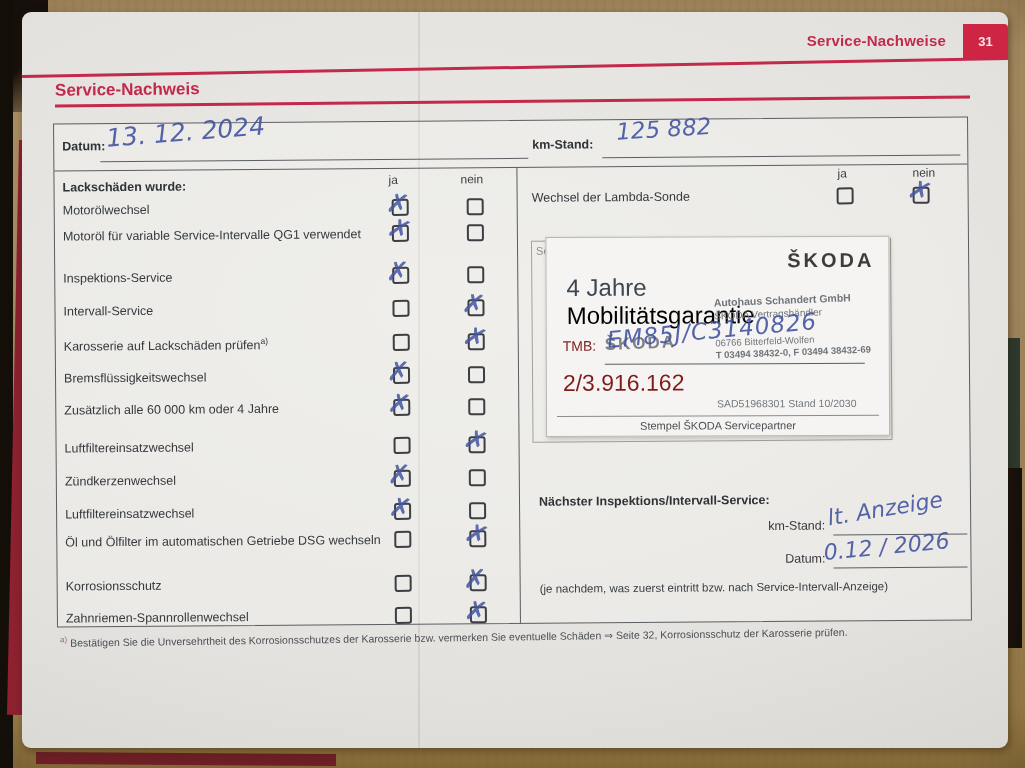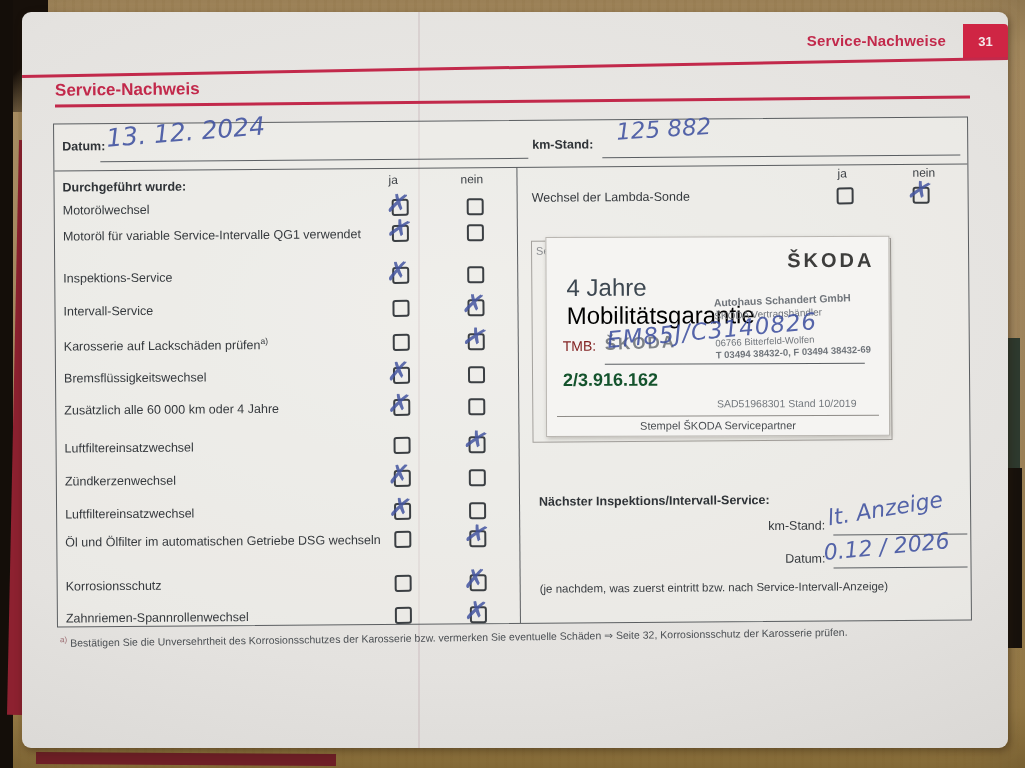--- a/index.html
+++ b/index.html
@@ -60,21 +60,21 @@
   .sk-stamp{position:absolute;left:168px;top:55px;width:175px;color:#70757b;transform:rotate(-2deg);line-height:1.35;}
   .sk-stamp .d1{font-size:10.5px;font-weight:bold;}
   .sk-stamp .d2{font-size:10px;}
   .sk-stamp .d3{font-size:9.5px;margin-top:14px;}
   .sk-stamp .d4{font-size:9.5px;font-weight:bold;}
   .sk-stampbrand{position:absolute;left:58px;top:96px;font-size:17px;font-weight:bold;letter-spacing:2px;
     color:#6a6f75;opacity:.85;transform:rotate(-2deg);}
   .sk-tmb{position:absolute;left:16px;top:100px;font-size:14px;color:#7f1d1d;}
   .sk-tmbline{left:58px;top:126px;width:260px;}
   .sk-hand{position:absolute;left:60px;top:80px;font-size:23px;transform:rotate(-5deg);letter-spacing:1px;}
-  .sk-num{position:absolute;left:16px;top:132px;font-size:18px;font-weight:bold;color:#14532d;}
+  .sk-num{position:absolute;left:16px;top:132px;font-size:23px;font-weight:normal;color:#7f1d1d;}
   .sk-ref{position:absolute;left:170px;top:160px;font-size:10.5px;color:#74797e;}
   .sk-capline{position:absolute;left:10px;right:10px;top:178px;border-top:1.2px solid #8e8b87;}
   .sk-caption{position:absolute;left:0;right:0;top:182px;text-align:center;font-size:11px;color:#4a4e52;}
 
   .ns-title{position:absolute;left:482px;top:374px;}
   .ns-klabel{position:absolute;left:660px;top:400px;width:108px;text-align:right;}
   .ns-kline{left:776px;top:416px;width:134px;}
   .ns-khand{position:absolute;left:770px;top:378px;font-size:22px;transform:rotate(-9deg);}
   .ns-dlabel{position:absolute;left:660px;top:433px;width:108px;text-align:right;}
   .ns-dline{left:776px;top:449px;width:134px;}
@@ -121,21 +121,21 @@
       <div class="uline" style="left:548px;top:37px;width:358px;"></div>
 
       <div class="hdiv"></div>
       <div class="vdiv"></div>
 
       <span class="colhead" style="left:334px;top:51px;">ja</span>
       <span class="colhead" style="left:406px;top:51px;">nein</span>
       <span class="colhead" style="left:783px;top:48px;">ja</span>
       <span class="colhead" style="left:858px;top:48px;">nein</span>
 
-      <span class="blbl" style="position:absolute;left:8px;top:56px;">Durchgeführt wurde:</span>
+      <span class="blbl" style="position:absolute;left:8px;top:56px;">Lackschäden wurde:</span>
 
       <div class="row" style="top:78px;">
         <span class="rlbl lbl">Motorölwechsel</span>
         <span class="cb cb-ja">
             <span class="mark">✗</span>
           </span>
         <span class="cb cb-nein">
             <span class="mark"></span>
           </span>
       </div>
@@ -269,21 +269,21 @@
           <div class="d1">Autohaus Schandert GmbH</div>
           <div class="d2">ŠKODA Vertragshändler</div>
           <div class="d3">06766 Bitterfeld-Wolfen</div>
           <div class="d4">T 03494 38432-0, F 03494 38432-69</div>
         </div>
         <span class="sk-stampbrand">ŠKODA</span>
         <span class="sk-tmb">TMB:</span>
         <div class="uline sk-tmbline"></div>
         <span class="hand sk-hand">EM85J/C3140826</span>
         <span class="sk-num">2/3.916.162</span>
-        <span class="sk-ref">SAD51968301 Stand 10/2019</span>
+        <span class="sk-ref">SAD51968301 Stand 10/2030</span>
         <div class="sk-capline"></div>
         <span class="sk-caption">Stempel ŠKODA Servicepartner</span>
       </div>
 
       <span class="blbl ns-title">Nächster Inspektions/Intervall-Service:</span>
       <span class="lbl ns-klabel">km-Stand:</span>
       <div class="uline ns-kline"></div>
       <span class="hand ns-khand">lt. Anzeige</span>
       <span class="lbl ns-dlabel">Datum:</span>
       <div class="uline ns-dline"></div>

